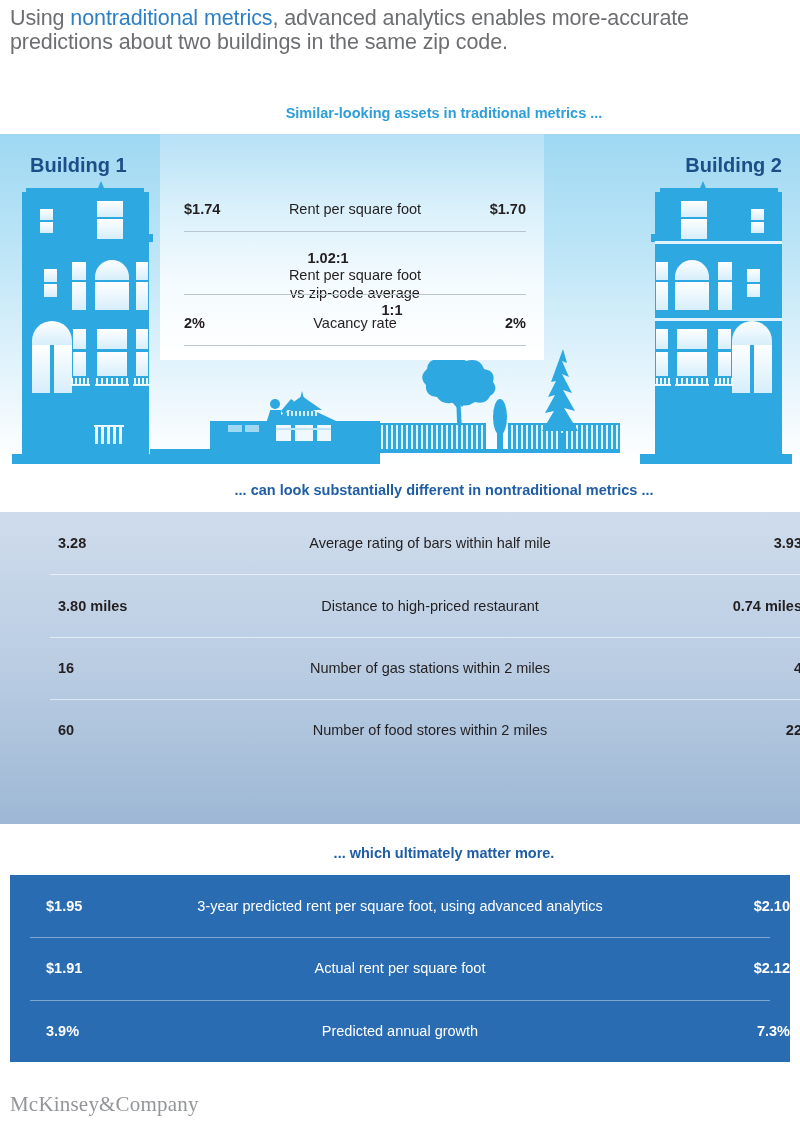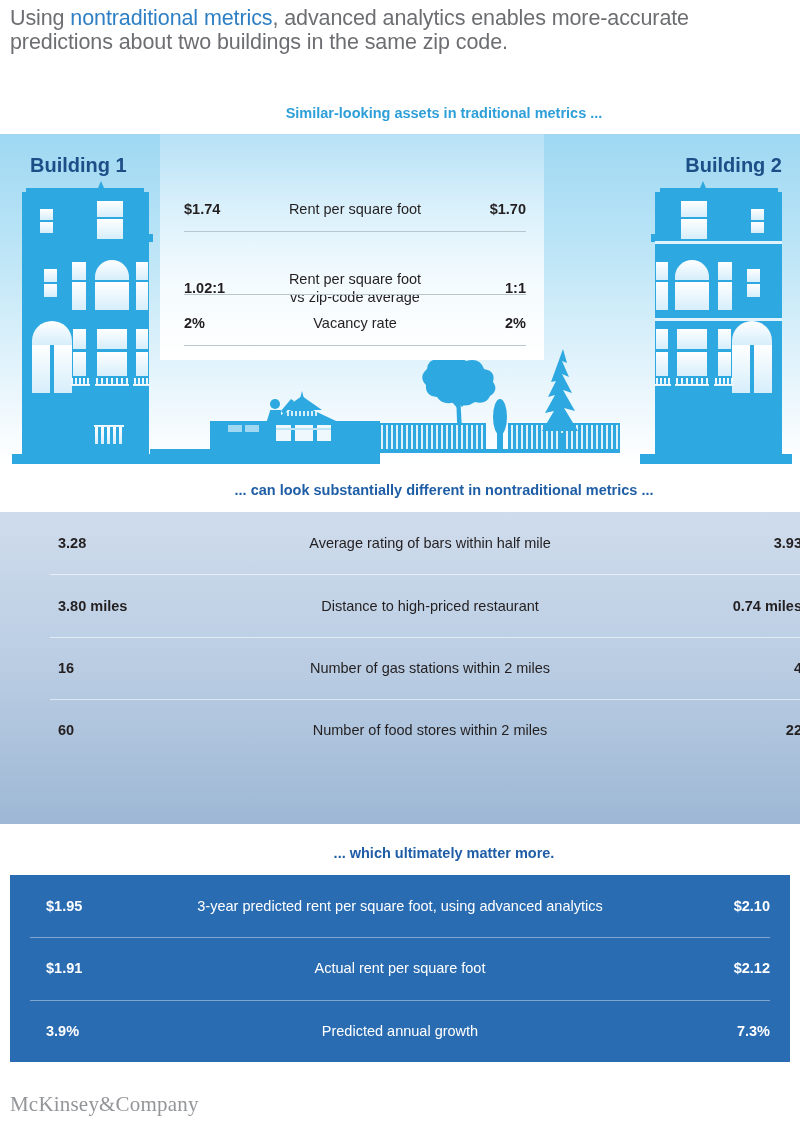--- a/index.html
+++ b/index.html
@@ -150,21 +150,21 @@
     content: "";
     position: absolute;
     left: 20px;
     right: 20px;
     top: 0;
     height: 1px;
     background: rgba(255,255,255,0.40);
   }
   .oc-left  { width: 180px; padding-left: 36px; font-weight: bold; box-sizing: border-box; }
   .oc-mid   { flex: 1; text-align: center; }
-  .oc-right { width: 180px; padding-right: 20px; font-weight: bold; text-align: right; box-sizing: border-box; }
+  .oc-right { width: 180px; font-weight: bold; text-align: right; box-sizing: border-box; }
 
   
   .logo {
     position: absolute;
     left: 10px;
     top: 1092px;
     font-family: "Liberation Serif", serif;
     font-size: 21px;
     color: #939598;
     letter-spacing: 0.2px;
@@ -438,21 +438,21 @@
 
   <div class="metrics-card">
 
     <div class="m-row" style="top:66px;">
       <div class="m-left">$1.74</div>
       <div class="m-mid">Rent per square foot</div>
       <div class="m-right">$1.70</div>
     </div>
     <div class="m-sep" style="top:97px;"></div>
 
-    <div class="m-row" style="top:136px;">
+    <div class="m-row" style="top:116px;flex-direction:column;">
       <div class="m-left">1.02:1</div>
       <div class="m-mid" style="white-space:pre-line;">Rent per square foot
 vs zip-code average</div>
       <div class="m-right">1:1</div>
     </div>
     <div class="m-sep" style="top:160px;"></div>
 
     <div class="m-row" style="top:180px;">
       <div class="m-left">2%</div>
       <div class="m-mid">Vacancy rate</div>

